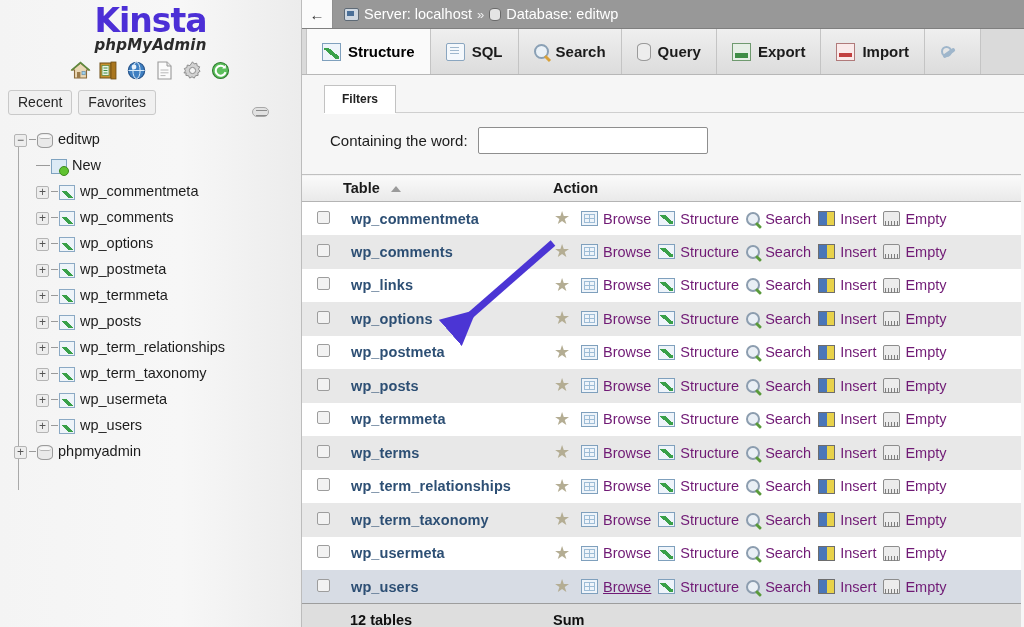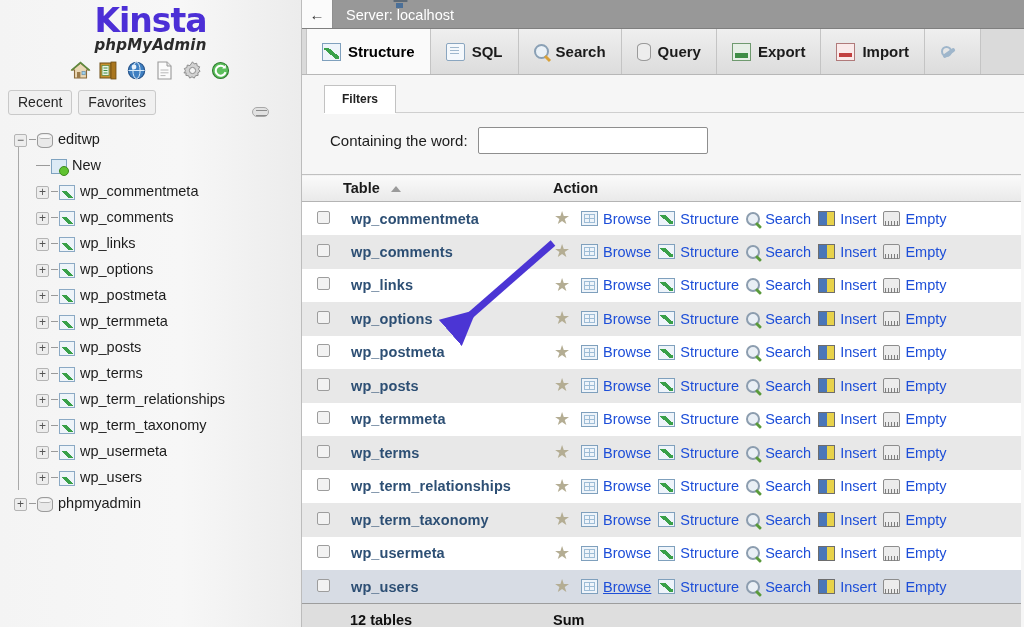--- a/index.html
+++ b/index.html
@@ -91,21 +91,21 @@
     height: 29px; background: #989898; display: flex; align-items: stretch;
     border-bottom: 1px solid #7f7f7f;
   }
   .bc-back {
     width: 31px; background: #fbfbfb; border-right: 1px solid #8f8f8f;
     display: flex; align-items: center; justify-content: center;
     font-size: 15px; color: #333;
   }
   .bc-text {
     display: flex; align-items: center; gap: 5px; padding-left: 11px;
-    font-size: 14.5px; color: #fff; font-family: "Liberation Sans", sans-serif; flex-direction: column;
+    font-size: 14.5px; color: #fff; font-family: "Liberation Sans", sans-serif;
   }
   .bc-ic-srv { width: 15px; height: 13px; background:#cfd8e2; border:1px solid #5e6a76;
                border-radius:2px; position:relative; display:inline-block; }
   .bc-ic-srv:after{ content:""; position:absolute; left:2px; top:2px; width:7px; height:5px;
                background:#4a6f98; }
   .bc-ic-db { width: 12px; height: 13px; background:#e4e4e4; border:1px solid #6a6a6a;
               border-radius:5px/4px; display:inline-block; }
   .bc-sep { color: #f0f0f0; font-size: 13px; }
 
   #tabbar {
@@ -185,21 +185,21 @@
     width: 13px; height: 13px; border: 1px solid #9d9d9d; background: #f2f2f2;
     border-radius: 2px; display: inline-block; margin-left: 14px;
   }
   .tname { color: #2d4f74; font-weight: bold; padding-left: 8px; letter-spacing: .1px; }
   .acts { display: flex; align-items: center; gap: 7px; }
   .star {
     width: 18px; height: 17px; flex: none; color: #b4ad93; font-size: 18px;
     line-height: 17px; text-align: center; margin-right: 3px;
   }
   .act { display: flex; align-items: center; gap: 5px; color: #30506f; white-space: nowrap; }
-  .act .lbl { color: #1d4ed8; }
+  .act .lbl { color: #701a75; }
   tr.r-hover .act-browse .lbl { text-decoration: underline; }
   .ai { width: 17px; height: 15px; position: relative; flex: none; display: inline-block; }
   .ai-browse { background:#eef4fa; border:1px solid #7fa0bd; }
   .ai-browse:after{ content:""; position:absolute; left:2px; top:2px; right:2px; bottom:2px;
     background:
       linear-gradient(to bottom,#9dbcd6 1px,transparent 1px) 0 0/100% 4px,
       linear-gradient(to right,#9dbcd6 1px,transparent 1px) 0 0/5px 100%; }
   .ai-structure { background:#eef4fa; border:1px solid #7fa0bd; }
   .ai-structure:after{ content:""; position:absolute; left:1px; right:1px; bottom:1px; height:9px;
     background:linear-gradient(40deg,transparent 42%,#39a049 42%,#39a049 66%,transparent 66%); }
@@ -286,26 +286,24 @@
     </div>
 
     <div class="pin-ic"></div>
 
     <div class="vline"></div>
     <div id="tree">
         <div class="tnode"><span class="tgl">−</span><span class="dash"></span><span class="ic-db"></span><span>editwp</span></div>
         <div class="tnode lvl2"><span class="dash" style="width:14px"></span><span class="ic-new"></span><span>New</span></div>
         <div class="tnode lvl2"><span class="tgl">+</span><span class="dash"></span><span class="ic-tbl"></span><span>wp_commentmeta</span></div>
         <div class="tnode lvl2"><span class="tgl">+</span><span class="dash"></span><span class="ic-tbl"></span><span>wp_comments</span></div>
-        <div class="tnode lvl2"><span class="tgl">+</span><span class="dash"></span><span class="ic-tbl"></span><span>wp_links</span></div>
         <div class="tnode lvl2"><span class="tgl">+</span><span class="dash"></span><span class="ic-tbl"></span><span>wp_options</span></div>
         <div class="tnode lvl2"><span class="tgl">+</span><span class="dash"></span><span class="ic-tbl"></span><span>wp_postmeta</span></div>
         <div class="tnode lvl2"><span class="tgl">+</span><span class="dash"></span><span class="ic-tbl"></span><span>wp_termmeta</span></div>
         <div class="tnode lvl2"><span class="tgl">+</span><span class="dash"></span><span class="ic-tbl"></span><span>wp_posts</span></div>
-        <div class="tnode lvl2"><span class="tgl">+</span><span class="dash"></span><span class="ic-tbl"></span><span>wp_terms</span></div>
         <div class="tnode lvl2"><span class="tgl">+</span><span class="dash"></span><span class="ic-tbl"></span><span>wp_term_relationships</span></div>
         <div class="tnode lvl2"><span class="tgl">+</span><span class="dash"></span><span class="ic-tbl"></span><span>wp_term_taxonomy</span></div>
         <div class="tnode lvl2"><span class="tgl">+</span><span class="dash"></span><span class="ic-tbl"></span><span>wp_usermeta</span></div>
         <div class="tnode lvl2"><span class="tgl">+</span><span class="dash"></span><span class="ic-tbl"></span><span>wp_users</span></div>
         <div class="tnode"><span class="tgl">+</span><span class="dash"></span><span class="ic-db"></span><span>phpmyadmin</span></div>
       </div>
   </div>
 
   <div id="main">
 

